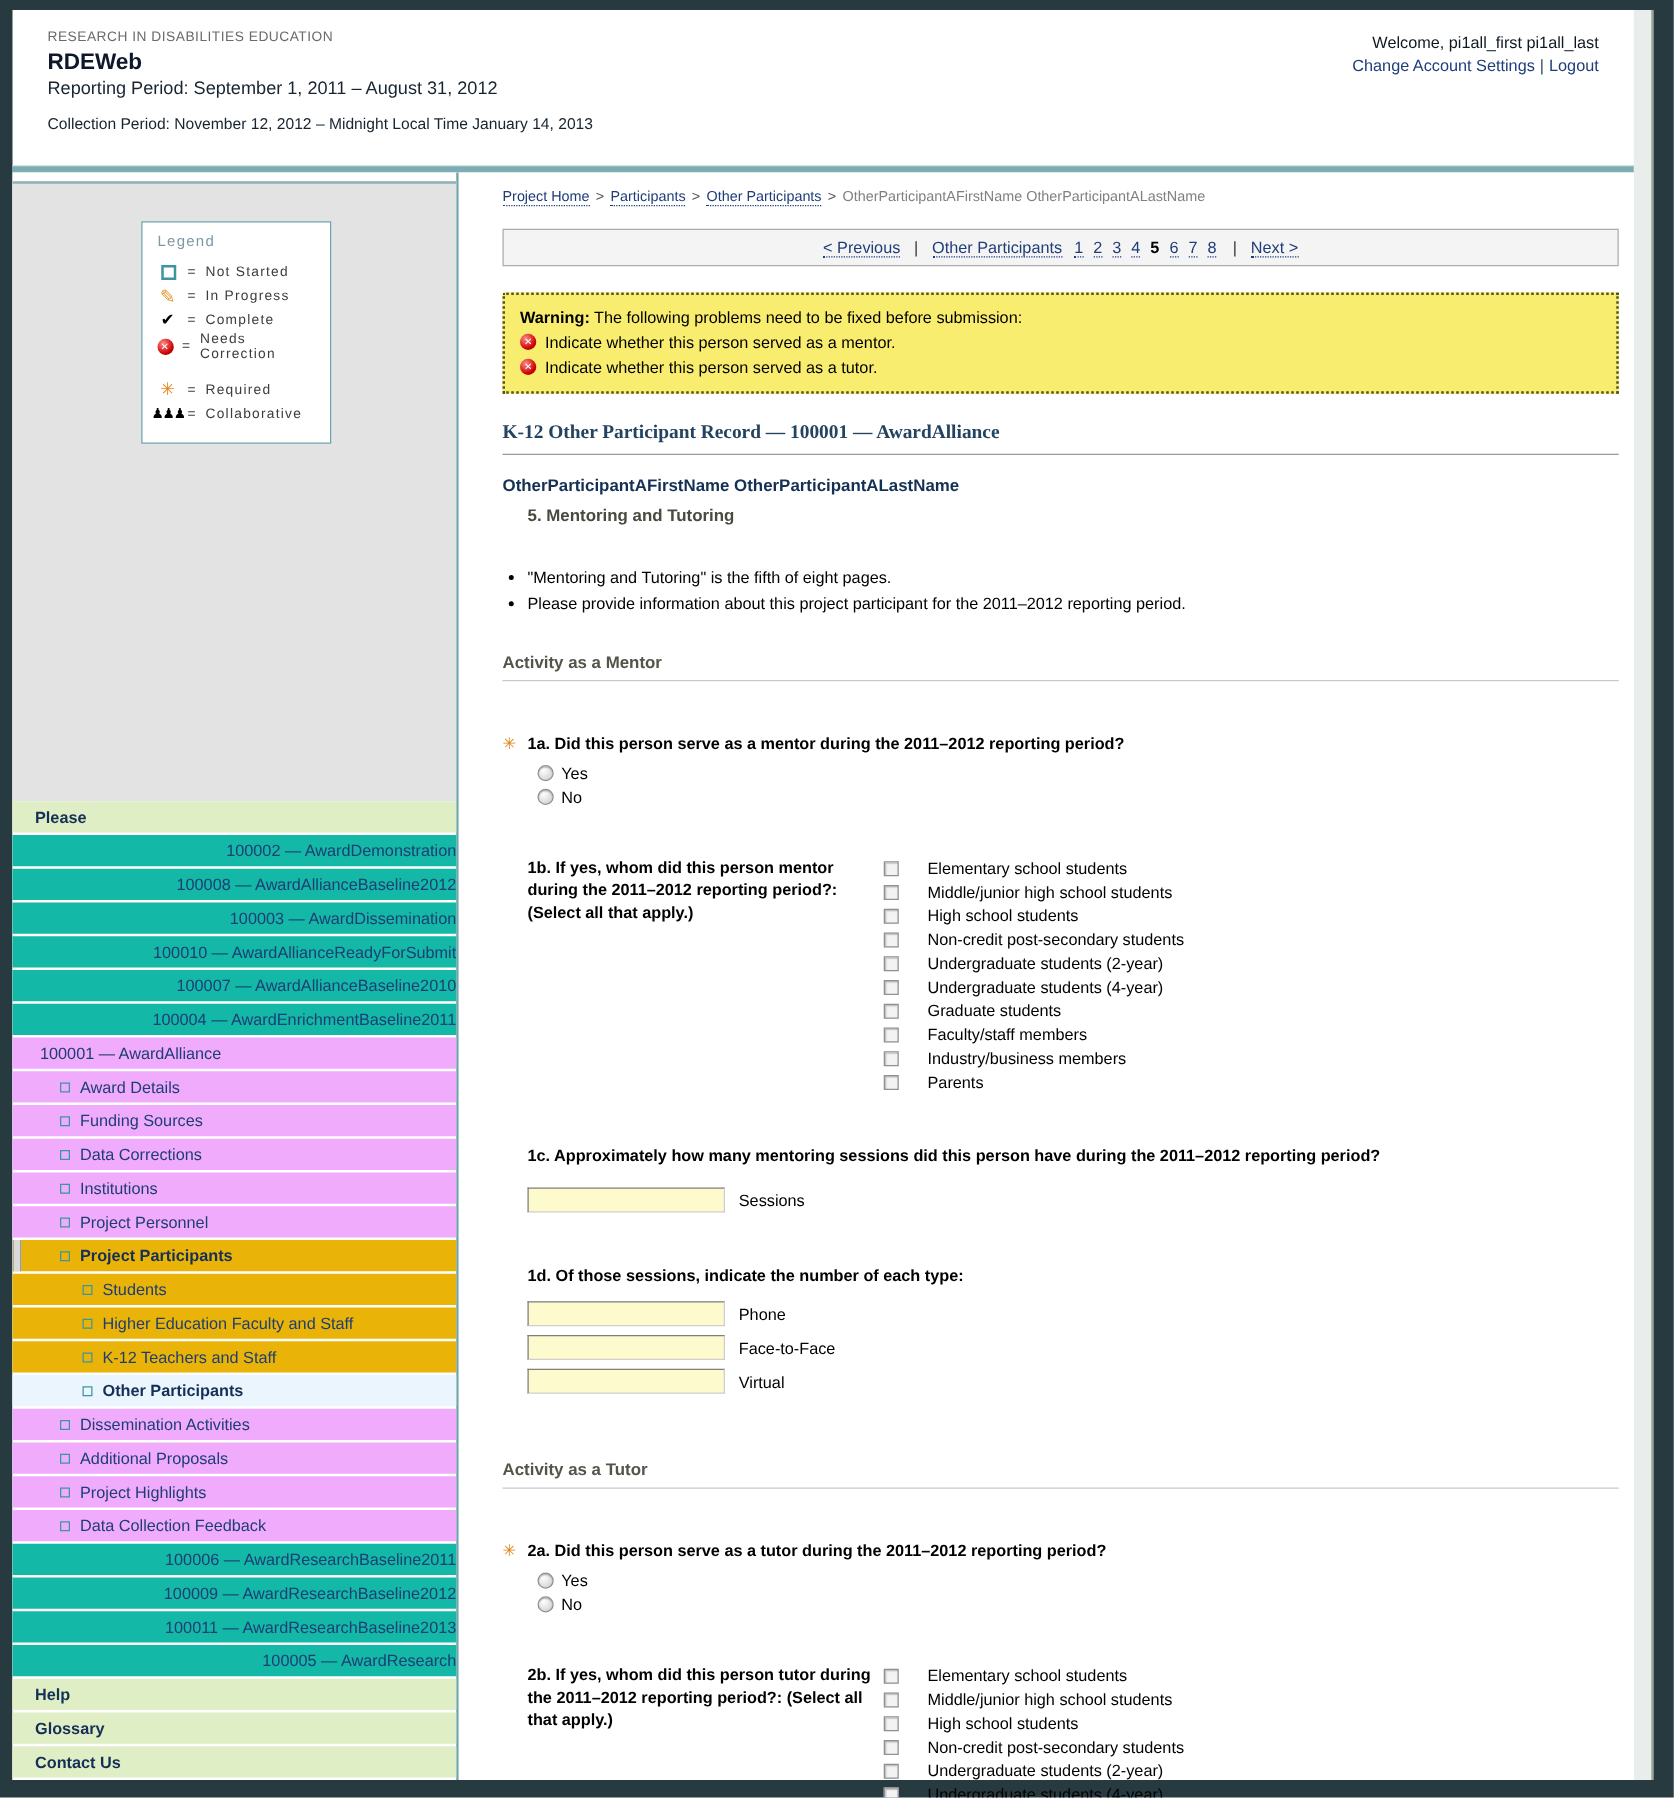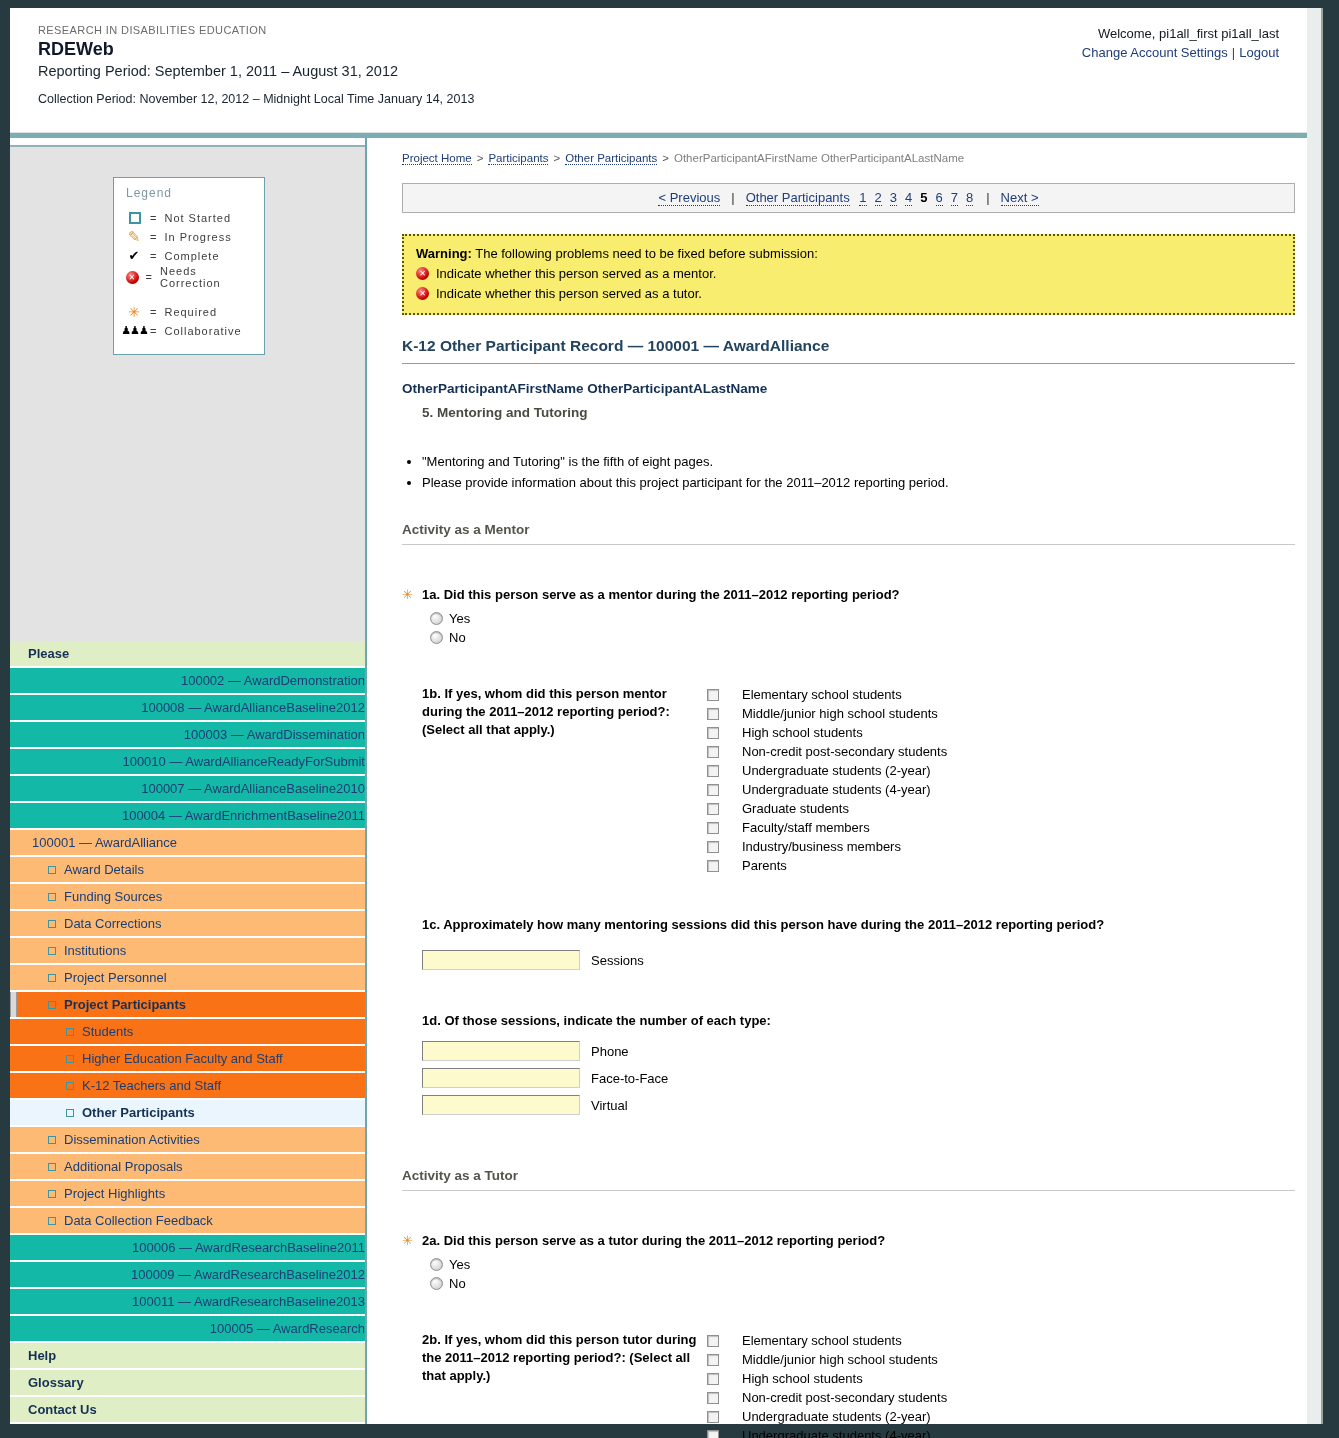--- a/index.html
+++ b/index.html
@@ -27,22 +27,22 @@
   .pipe { color:#33485e; margin:0 4px; }
   .teal-band { height:6px; background:#7badb3; border-top:1px solid #d7e2e3; }
   
   .content { display:flex; flex:1; min-height:0; }
   .sidebar { width:357px; flex:0 0 357px; border-right:2px solid #6fa5ab; background:#fff;
              padding-top:7px; display:flex; flex-direction:column; }
   .srow { position:relative; height:25px; line-height:25px; margin-bottom:2px;
           font-size:13px; color:#1c3e74; white-space:nowrap; cursor:pointer; overflow:hidden; }
   .kind-green     { background:#e0eec6; }
   .kind-pink      { background:#14b8a6;text-align:right; }
-  .kind-blue      { background:#fdba74; }
-  .kind-lightblue { background:#f97316; }
+  .kind-blue      { background:#f0abfc; }
+  .kind-lightblue { background:#eab308; }
   .kind-selected  { background:#eaf5fd; }
   .level-0 { padding-left:18px; }
   .level-1 { padding-left:22px; }
   .level-2 { padding-left:38px; }
   .level-3 { padding-left:56px; }
   .srow.bold { font-weight:bold; color:#143055; }
   .srow .nav-cbx { display:none; }
   .srow.checkbox .nav-cbx { display:inline-block; width:8px; height:8px;
       border:1px solid #3d95a0; margin-right:8px; }
   .srow.marker::before { content:""; position:absolute; left:0; top:-3px;
@@ -81,21 +81,21 @@
   .pagenum.current { font-weight:bold; color:#000; border-bottom:none; cursor:default; }
   .warnbox { border:2px dotted #55551e; background:#f9ed6f; padding:10px 12px 12px; font-size:13px; }
   .warn-head { margin-bottom:4px; }
   .warn-head b { font-weight:bold; }
   .warn-item { margin-top:5px; display:flex; align-items:center; gap:7px; }
   .err-icon { flex:0 0 13px; width:13px; height:13px; border-radius:50%;
       background:radial-gradient(circle at 35% 30%, #f88, #c00 65%, #800);
       color:#fff; font-size:8px; font-weight:bold; line-height:13px; text-align:center; }
   .err-icon::before { content:"✕"; }
   .record-title { font-size:15.5px; font-weight:bold; color:#24435f;
-      border-bottom:1px solid #999; padding-bottom:8px; margin:22px 0 17px; }
+      border-bottom:1px solid #999; padding-bottom:8px; margin:22px 0 17px;font-family:Liberation Serif, serif; }
   .participant-name { font-weight:bold; color:#143055; font-size:13.5px; }
   .part-title { font-weight:bold; color:#4a4a40; font-size:13.5px; margin:9px 0 0 20px; }
   .bullets { margin:34px 0 0 20px; padding:0; font-size:13px; }
   .bullets li { margin-bottom:6px; }
   .section-head { margin-top:32px; font-weight:bold; font-size:13.5px; color:#55544a;
       border-bottom:1px solid #c9c9c9; padding-bottom:7px; }
   .question { position:relative; font-weight:bold; font-size:13px; margin-top:42px; padding-left:20px; }
   .req-star { position:absolute; left:0; top:0; color:#e2861b; }
   .req-star::before { content:"✳"; font-size:13px; }
   .radio-list { margin:7px 0 0 28px; }

